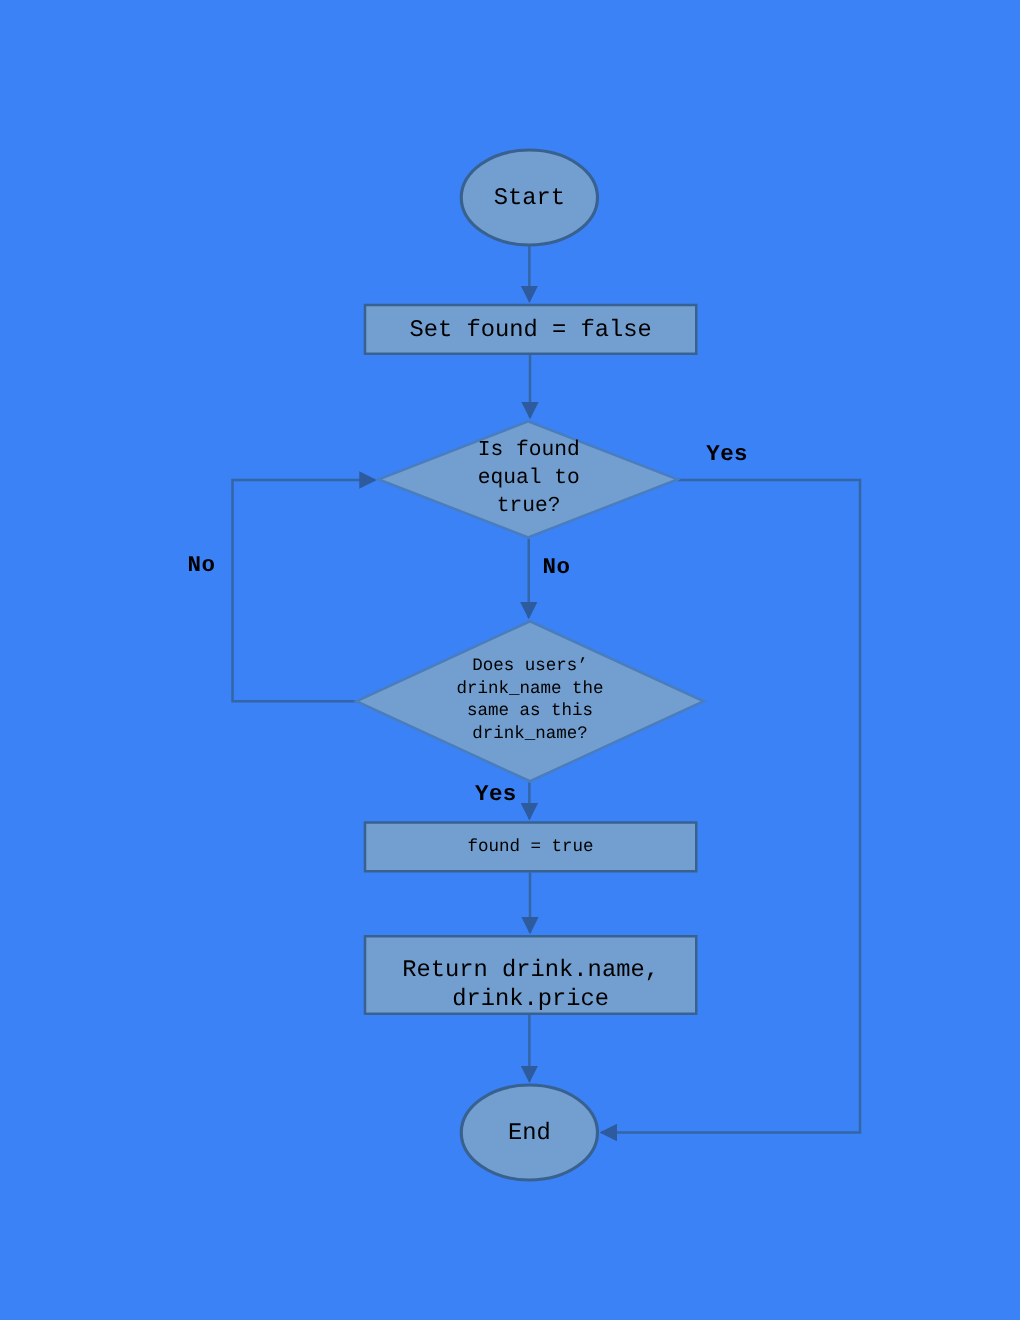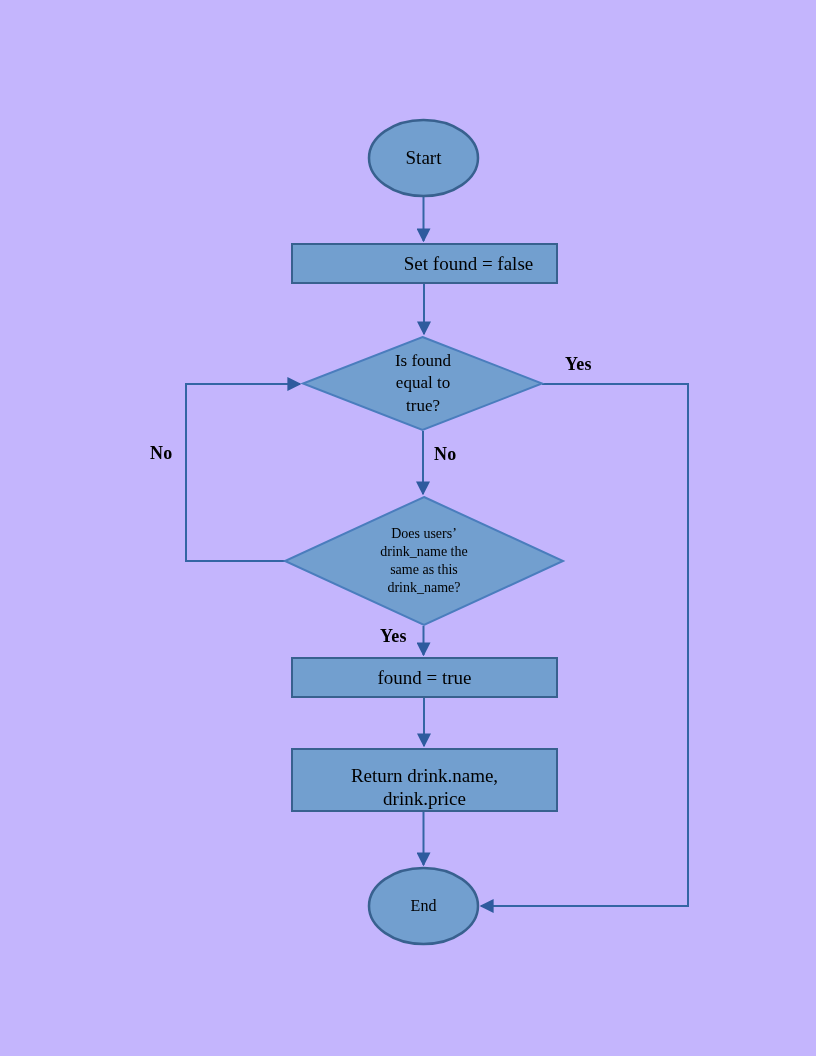--- a/index.html
+++ b/index.html
@@ -1,41 +1,41 @@
 <!DOCTYPE html>
 <html><head>
 <meta charset="utf-8">
 <style>
   html, body { margin: 0; padding: 0; background: #ffffff; }
   .page {
     position: relative;
     width: 816px;
     height: 1056px;
-    background: #c4b5fd;
-    font-family: Liberation Serif, serif;
+    background: #3b82f6;
+    font-family: Liberation Mono, monospace;
     overflow: hidden;
   }
   .layer { position: absolute; left: 0; top: 0; }
   .node-label {
     position: absolute;
     display: flex;
     align-items: center;
     justify-content: center;
     text-align: center;
     white-space: pre-line;
     color: #000000;
     pointer-events: none;
   }
   .lbl-start   { left: 369px; top: 120px; width: 109px; height: 76px; font-size: 19px; }
-  .lbl-setfound{ left: 292px; top: 244px; width: 265px; height: 39px; font-size: 19px; padding-left: 44px; }
+  .lbl-setfound{ left: 292px; top: 244px; width: 265px; height: 39px; font-size: 19px; }
   .lbl-d1      { left: 323px; top: 337px; width: 200px; height: 93px; font-size: 17px; line-height: 1.32; }
   .lbl-d2      { left: 304px; top: 497px; width: 240px; height: 128px; font-size: 14px; line-height: 1.28; }
-  .lbl-found   { left: 292px; top: 658px; width: 265px; height: 39px; font-size: 19px; }
+  .lbl-found   { left: 292px; top: 658px; width: 265px; height: 39px; font-size: 14px; }
   .lbl-return  { left: 292px; top: 749px; width: 265px; height: 78px; font-size: 19px; line-height: 1.2; }
-  .lbl-end     { left: 369px; top: 868px; width: 109px; height: 76px; font-size: 16px; }
+  .lbl-end     { left: 369px; top: 868px; width: 109px; height: 76px; font-size: 19px; }
   .edge-label {
     position: absolute;
     font-size: 18px;
     font-weight: 800;
     color: #000000;
     letter-spacing: 0.3px;
     pointer-events: none;
   }
   .lbl-yes-right { left: 565px; top: 354px; }
   .lbl-no-down   { left: 434px; top: 444px; }

